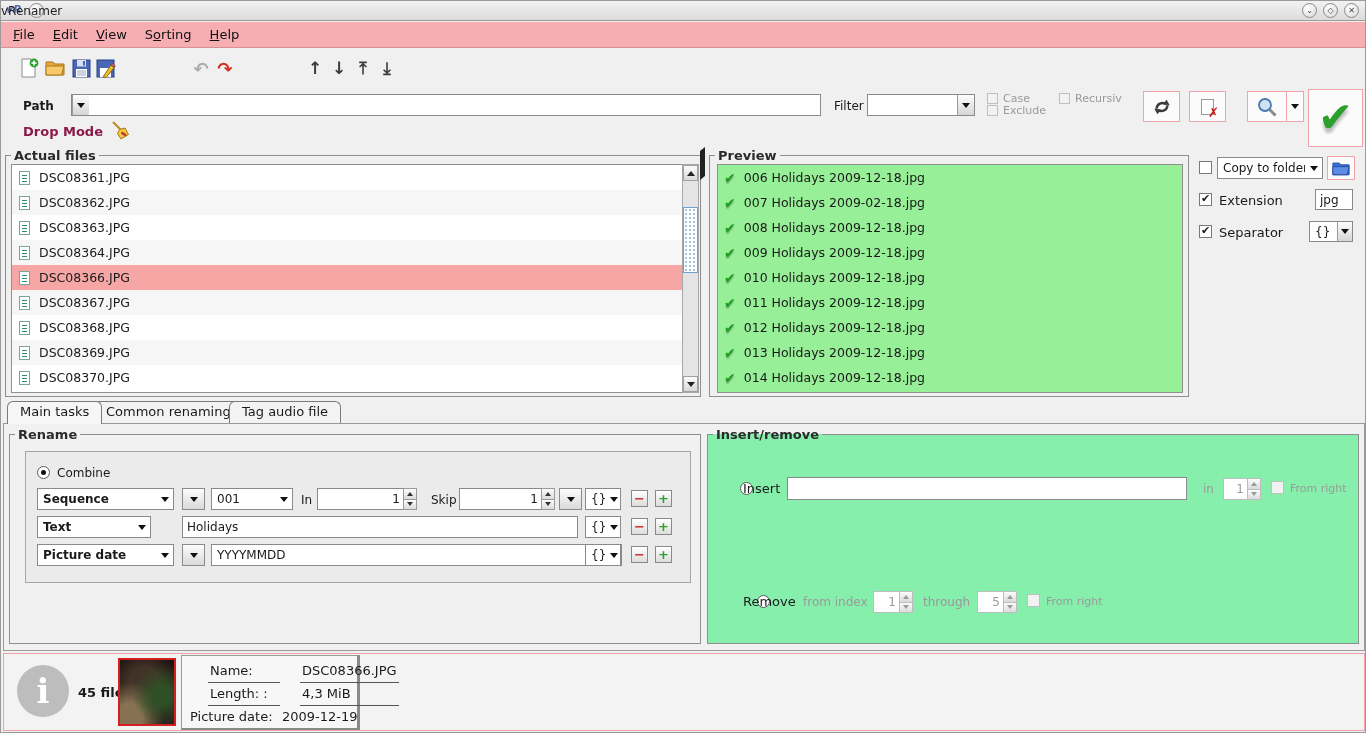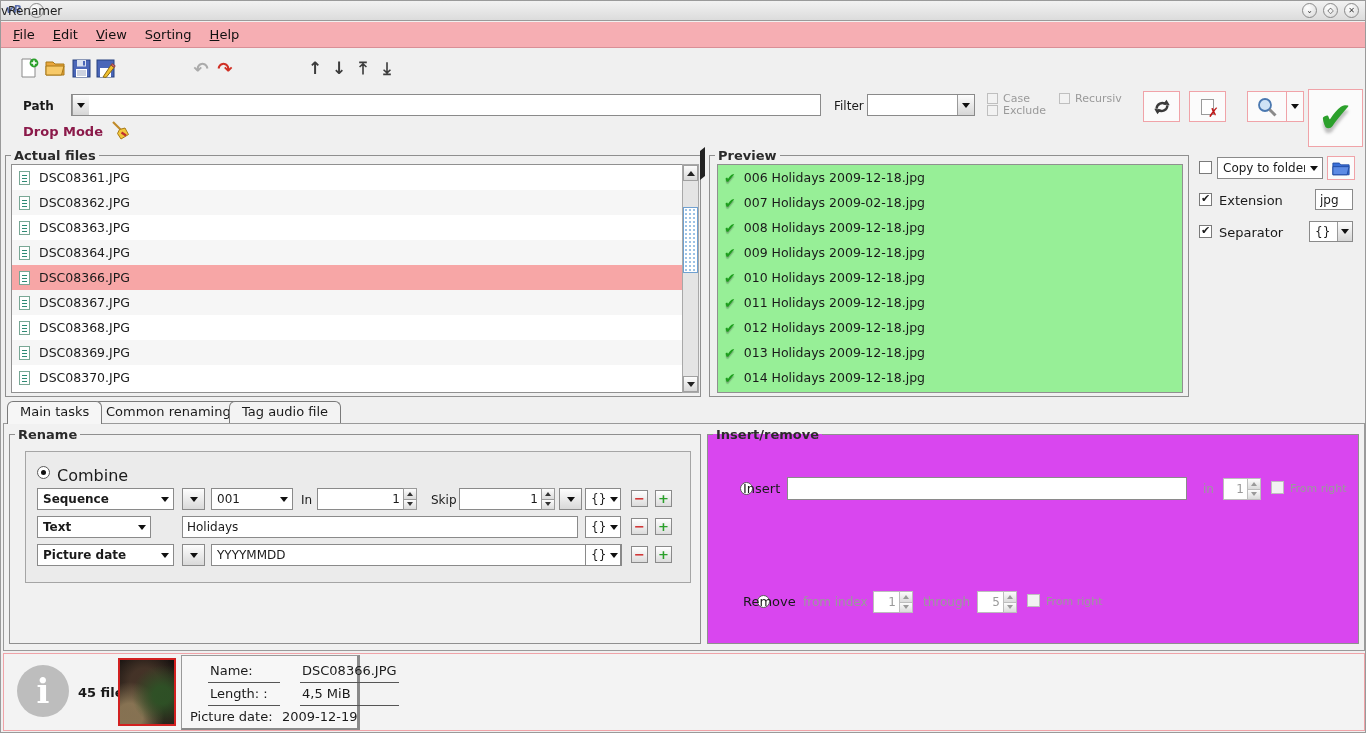--- a/index.html
+++ b/index.html
@@ -400,21 +400,21 @@
     <span class="tab" style="left:222px;">Tag audio file</span>
   </div>
   <div class="abs content-panel"></div>
 
   
   <fieldset class="group" style="left:8px; top:426px; width:692px; height:217px; background:#F1F1F1;">
     <legend>Rename</legend>
   </fieldset>
   <div class="abs inner-panel" style="left:24px; top:450px; width:666px; height:132px;"></div>
   <span class="abs radio checked" style="left:36px; top:465px;"></span>
-  <span class="abs lbl" style="left:56px; top:465px; font-size:16px;">Combine</span>
+  <span class="abs lbl" style="left:56px; top:465px; font-size:12px;">Combine</span>
 
   
   <div class="abs combo bold" style="left:36px; top:487px; width:137px;">
     <span class="cval">Sequence</span>
     <span class="drop-part" style="border-left:none; background:none;">
         <span class="caret"></span>
       </span>
   </div>
   <span class="abs sq-drop" style="left:181px; top:487px;">
       <span class="caret"></span>
@@ -497,21 +497,21 @@
   <div class="abs combo" style="left:584px; top:543px; width:36px;">
     <span class="cval">{}</span>
     <span class="drop-part" style="width:13px; border-left:none; background:none;">
         <span class="caret"></span>
       </span>
   </div>
   <span class="abs mini-btn minus" style="left:630px; top:545px;">−</span>
   <span class="abs mini-btn plus" style="left:654px; top:545px;">+</span>
 
   
-  <fieldset class="group" style="left:706px; top:426px; width:652px; height:217px; background:#d946ef;">
+  <fieldset class="group" style="left:706px; top:426px; width:652px; height:217px; background:#86efac;">
     <legend>Insert/remove</legend>
   </fieldset>
   <span class="abs radio" style="left:722px; top:481px;"></span>
   <span class="abs lbl" style="left:742px; top:480px; font-size:13px;">Insert</span>
   <input class="abs text-input" style="left: 786px; top: 476px; width: 400px; height: 23px;" value="">
   <span class="abs lbl gray" style="left:1202px; top:481px;">in</span>
   <div class="abs spin disabled" style="left:1222px; top:477px; width:38px;">
     <input disabled="" value="1" style="">
     <span class="btns">
         <div>
@@ -558,19 +558,19 @@
   <div class="abs statusbar">
     <div class="abs info-circle" style="left:13px; top:11px;">
         <span>i</span>
       </div>
     <span class="abs lbl b" style="left:74px; top:31px; font-size:13px;">45 files</span>
     <div class="abs thumb" style="left:114px; top:4px; width:58px; height:68px;"></div>
     <div class="abs info-table" style="left:177px; top:1px; width:179px; height:75px;">
       <span class="cell u">Name:</span>
       <span class="cell u">DSC08366.JPG</span>
       <span class="cell u">Length: :</span>
-      <span class="cell u">4,5 MiB</span>
+      <span class="cell u">4,3 MiB</span>
       <span class="cell">Picture date:</span>
       <span class="cell">2009-12-19</span>
     </div>
   </div>
 
 </div>
 
 </body></html>

